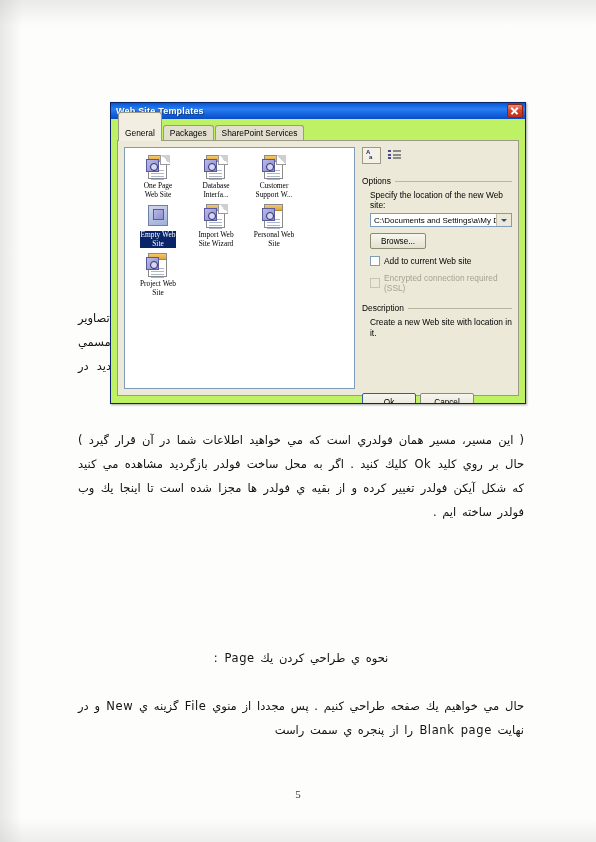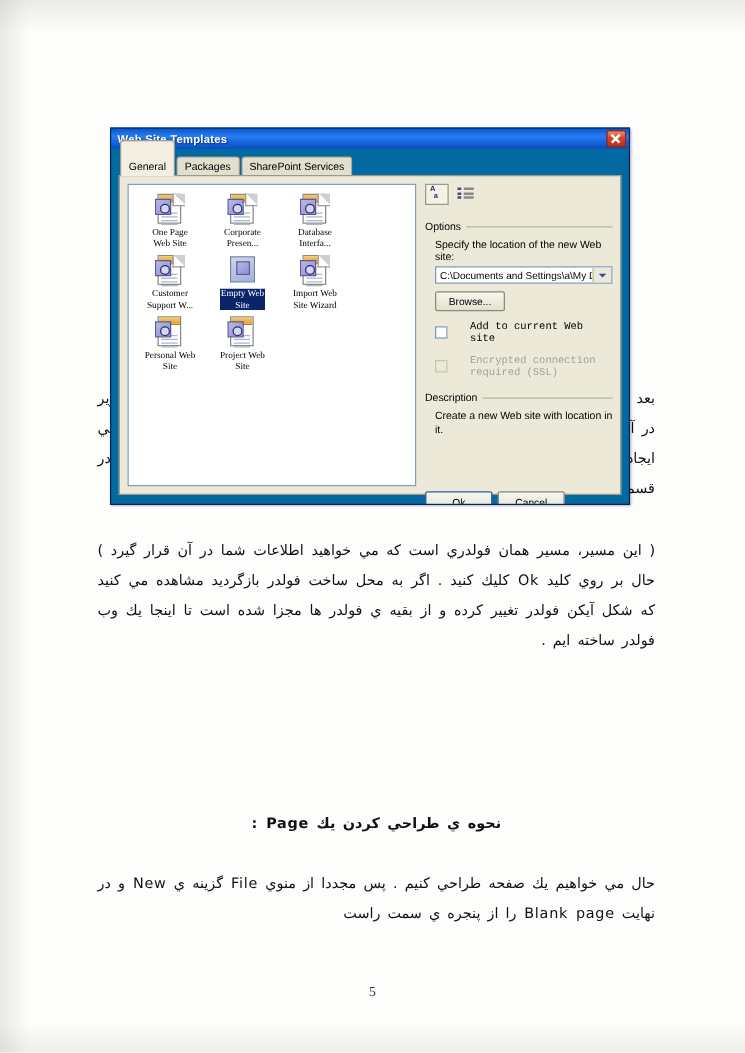--- a/index.html
+++ b/index.html
@@ -31,42 +31,42 @@
     direction: rtl;
     text-align: justify;
     font-family: "DejaVu Sans", sans-serif;
     font-size: 11.5px;
     line-height: 24px;
     color: #111;
     letter-spacing: 0.6px;
     word-spacing: 2px;
   }
   .para { margin: 0 0 0 0; }
-  .para.center { text-align: center; font-weight: bold; }
+  .para.center { text-align: center; }
 
   
   .page-number {
     position: absolute;
     left: 0;
     right: 0;
     top: 788px;
     text-align: center;
     font-family: "Liberation Serif", serif;
     font-size: 11px;
     color: #333;
   }
 
   
   .dialog {
     position: absolute;
-    left: 88px;
+    left: 110px;
     top: 102px;
     width: 414px;
     height: 300px;
-    background: #0369a1;
+    background: #bef264;
     border: 1px solid #0a246a;
     box-shadow: 1px 1px 2px rgba(0,0,0,.35);
     font-family: "Liberation Sans", sans-serif;
     font-size: 8.6px;
     color: #000;
     overflow: hidden;
   }
 
   .titlebar {
     height: 16px;
@@ -341,24 +341,23 @@
     margin-top: 6px;
     width: 56px; height: 16px;
     background: linear-gradient(180deg,#f7f6ef,#e4e1cf);
     border: 1px solid #8b8b76;
     border-radius: 2px;
     font-size: 8.2px;
     cursor: pointer;
     color: #000;
   }
   .check-row {
-    display: flex; align-items: center; gap: 18px;
+    display: flex; align-items: center; gap: 4px;
     margin-top: 7px;
     font-size: 8.4px;
-    font-family: Liberation Mono, monospace;
   }
   .check-row.disabled { color: #a3a395; }
   .checkbox {
     width: 10px; height: 10px;
     background: #ffffff;
     border: 1px solid #7f9db9;
     box-sizing: border-box;
     cursor: pointer;
     flex: none;
   }
@@ -462,36 +461,20 @@
                     <i></i>
                     <i></i>
                   </span>
                 </span>
               <span class="icn-badge"></span>
                 <span class="icn-fold"></span>
             </div>
             <span class="tpl-label">One Page<br>Web Site</span>
           </div>
 
-          <div class="tpl-item">
-            <div class="tpl-icon">
-              <span class="icn-page">
-                  <span class="hdr"></span>
-                  <span class="lines">
-                    <i></i>
-                    <i></i>
-                    <i></i>
-                    <i></i>
-                  </span>
-                </span>
-              <span class="icn-badge"></span>
-                <span class="icn-fold"></span>
-            </div>
-            <span class="tpl-label">Corporate<br>Presen...</span>
-          </div>
 
           <div class="tpl-item">
             <div class="tpl-icon">
               <span class="icn-page">
                   <span class="hdr"></span>
                   <span class="lines">
                     <i></i>
                     <i></i>
                     <i></i>
                     <i></i>

